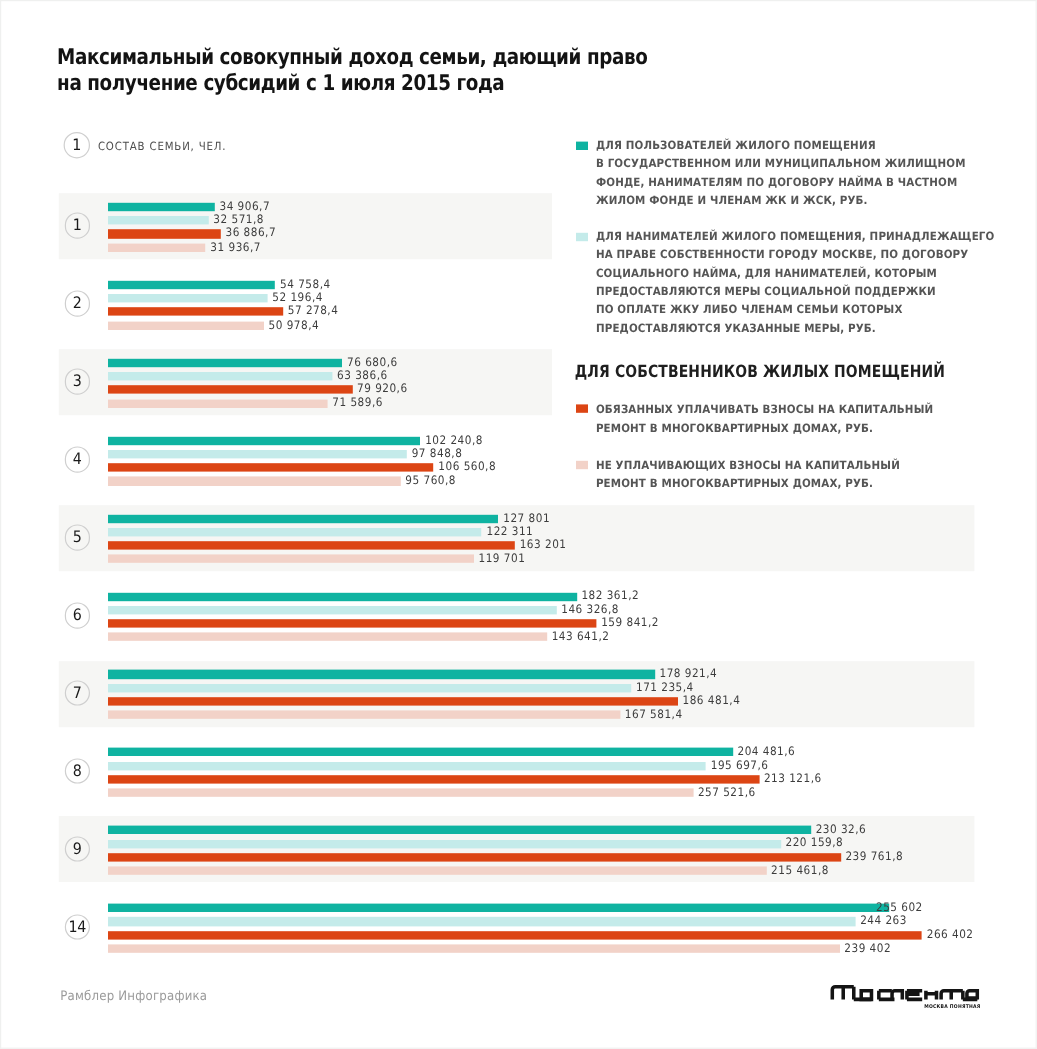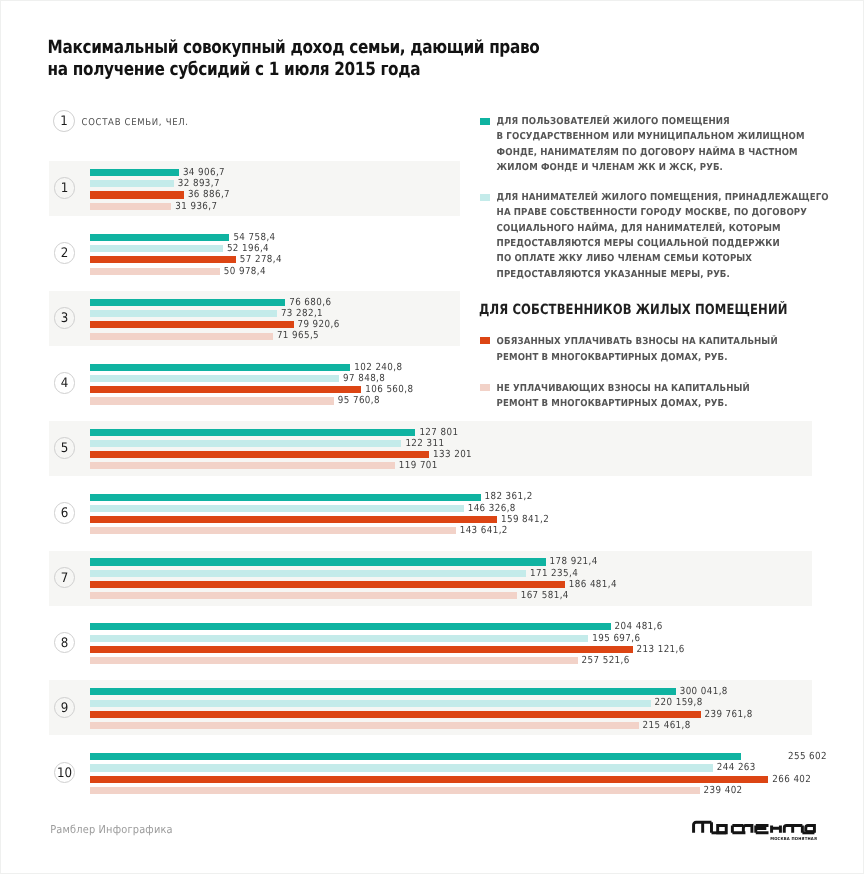--- a/index.html
+++ b/index.html
@@ -85,21 +85,21 @@
   </div>
   <div id="hdr-label">СОСТАВ СЕМЬИ, ЧЕЛ.</div>
   <div id="chart">
     <div class="band" style="top:161.0px;width:411px"></div>
     <div class="circ" style="left:53.5px;top:177.2px">
         <span>1</span>
       </div>
     <div class="bar" style="top:168.9px;width:88.9px;background:#0fb3a1"></div>
     <div class="blab" style="left:182.9px;top:166.8px">34 906,7</div>
     <div class="bar" style="top:180.2px;width:83.8px;background:#c4ebea"></div>
-    <div class="blab" style="left:177.8px;top:178.1px">32 893,7</div>
+    <div class="blab" style="left:177.8px;top:178.1px">32 571,8</div>
     <div class="bar" style="top:191.4px;width:93.9px;background:#dc4514"></div>
     <div class="blab" style="left:187.9px;top:189.3px">36 886,7</div>
     <div class="bar" style="top:202.7px;width:81.3px;background:#f2d2c8"></div>
     <div class="blab" style="left:175.3px;top:200.6px">31 936,7</div>
     <div class="circ" style="left:53.5px;top:242.1px">
         <span>2</span>
       </div>
     <div class="bar" style="top:233.8px;width:139.4px;background:#0fb3a1"></div>
     <div class="blab" style="left:233.4px;top:231.7px">54 758,4</div>
     <div class="bar" style="top:245.1px;width:132.9px;background:#c4ebea"></div>
@@ -108,46 +108,46 @@
     <div class="blab" style="left:239.8px;top:254.2px">57 278,4</div>
     <div class="bar" style="top:267.6px;width:129.8px;background:#f2d2c8"></div>
     <div class="blab" style="left:223.8px;top:265.5px">50 978,4</div>
     <div class="band" style="top:290.8px;width:411px"></div>
     <div class="circ" style="left:53.5px;top:307.0px">
         <span>3</span>
       </div>
     <div class="bar" style="top:298.7px;width:195.2px;background:#0fb3a1"></div>
     <div class="blab" style="left:289.2px;top:296.6px">76 680,6</div>
     <div class="bar" style="top:310.0px;width:186.9px;background:#c4ebea"></div>
-    <div class="blab" style="left:280.9px;top:307.9px">73 282,1</div>
+    <div class="blab" style="left:280.9px;top:307.9px">63 386,6</div>
     <div class="bar" style="top:321.2px;width:203.5px;background:#dc4514"></div>
     <div class="blab" style="left:297.5px;top:319.1px">79 920,6</div>
     <div class="bar" style="top:332.5px;width:182.9px;background:#f2d2c8"></div>
-    <div class="blab" style="left:276.9px;top:330.4px">71 965,5</div>
+    <div class="blab" style="left:276.9px;top:330.4px">71 589,6</div>
     <div class="circ" style="left:53.5px;top:371.9px">
         <span>4</span>
       </div>
     <div class="bar" style="top:363.7px;width:260.3px;background:#0fb3a1"></div>
     <div class="blab" style="left:354.3px;top:361.6px">102 240,8</div>
     <div class="bar" style="top:374.9px;width:249.1px;background:#c4ebea"></div>
     <div class="blab" style="left:343.1px;top:372.8px">97 848,8</div>
     <div class="bar" style="top:386.2px;width:271.3px;background:#dc4514"></div>
     <div class="blab" style="left:365.3px;top:384.1px">106 560,8</div>
     <div class="bar" style="top:397.4px;width:243.8px;background:#f2d2c8"></div>
     <div class="blab" style="left:337.8px;top:395.3px">95 760,8</div>
     <div class="band" style="top:420.7px;width:763px"></div>
     <div class="circ" style="left:53.5px;top:436.9px">
         <span>5</span>
       </div>
     <div class="bar" style="top:428.6px;width:325.4px;background:#0fb3a1"></div>
     <div class="blab" style="left:419.4px;top:426.5px">127 801</div>
     <div class="bar" style="top:439.8px;width:311.4px;background:#c4ebea"></div>
     <div class="blab" style="left:405.4px;top:437.7px">122 311</div>
     <div class="bar" style="top:451.1px;width:339.1px;background:#dc4514"></div>
-    <div class="blab" style="left:433.1px;top:449.0px">133 201</div>
+    <div class="blab" style="left:433.1px;top:449.0px">163 201</div>
     <div class="bar" style="top:462.3px;width:304.8px;background:#f2d2c8"></div>
     <div class="blab" style="left:398.8px;top:460.2px">119 701</div>
     <div class="circ" style="left:53.5px;top:501.8px">
         <span>6</span>
       </div>
     <div class="bar" style="top:493.5px;width:390.5px;background:#0fb3a1"></div>
     <div class="blab" style="left:484.5px;top:491.4px">182 361,2</div>
     <div class="bar" style="top:504.8px;width:373.7px;background:#c4ebea"></div>
     <div class="blab" style="left:467.7px;top:502.6px">146 326,8</div>
     <div class="bar" style="top:516.0px;width:407.0px;background:#dc4514"></div>
@@ -175,32 +175,32 @@
     <div class="blab" style="left:592.3px;top:632.5px">195 697,6</div>
     <div class="bar" style="top:645.8px;width:542.6px;background:#dc4514"></div>
     <div class="blab" style="left:636.6px;top:643.7px">213 121,6</div>
     <div class="bar" style="top:657.1px;width:487.6px;background:#f2d2c8"></div>
     <div class="blab" style="left:581.6px;top:655.0px">257 521,6</div>
     <div class="band" style="top:680.4px;width:763px"></div>
     <div class="circ" style="left:53.5px;top:696.5px">
         <span>9</span>
       </div>
     <div class="bar" style="top:688.3px;width:585.7px;background:#0fb3a1"></div>
-    <div class="blab" style="left:679.7px;top:686.2px">300 041,8</div>
+    <div class="blab" style="left:679.7px;top:686.2px">230 32,6</div>
     <div class="bar" style="top:699.5px;width:560.6px;background:#c4ebea"></div>
     <div class="blab" style="left:654.6px;top:697.4px">220 159,8</div>
     <div class="bar" style="top:710.8px;width:610.5px;background:#dc4514"></div>
     <div class="blab" style="left:704.5px;top:708.7px">239 761,8</div>
     <div class="bar" style="top:722.0px;width:548.6px;background:#f2d2c8"></div>
     <div class="blab" style="left:642.6px;top:719.9px">215 461,8</div>
     <div class="circ" style="left:53.5px;top:761.5px">
-        <span>10</span>
+        <span>14</span>
       </div>
     <div class="bar" style="top:753.2px;width:650.8px;background:#0fb3a1"></div>
-    <div class="blab" style="left:788px;top:751.1px">255 602</div>
+    <div class="blab" style="left:730px;top:751.1px">255 602</div>
     <div class="bar" style="top:764.4px;width:622.8px;background:#c4ebea"></div>
     <div class="blab" style="left:716.8px;top:762.3px">244 263</div>
     <div class="bar" style="top:775.7px;width:678.3px;background:#dc4514"></div>
     <div class="blab" style="left:772.3px;top:773.6px">266 402</div>
     <div class="bar" style="top:786.9px;width:609.6px;background:#f2d2c8"></div>
     <div class="blab" style="left:703.6px;top:784.8px">239 402</div>
   </div>
   <div id="legend">
     <div class="lgmark" style="left:479.7px;top:117.8px;background:#0fb3a1"></div>
     <div class="lgtext" style="left:496.6px;top:114.2px">ДЛЯ ПОЛЬЗОВАТЕЛЕЙ ЖИЛОГО ПОМЕЩЕНИЯ

